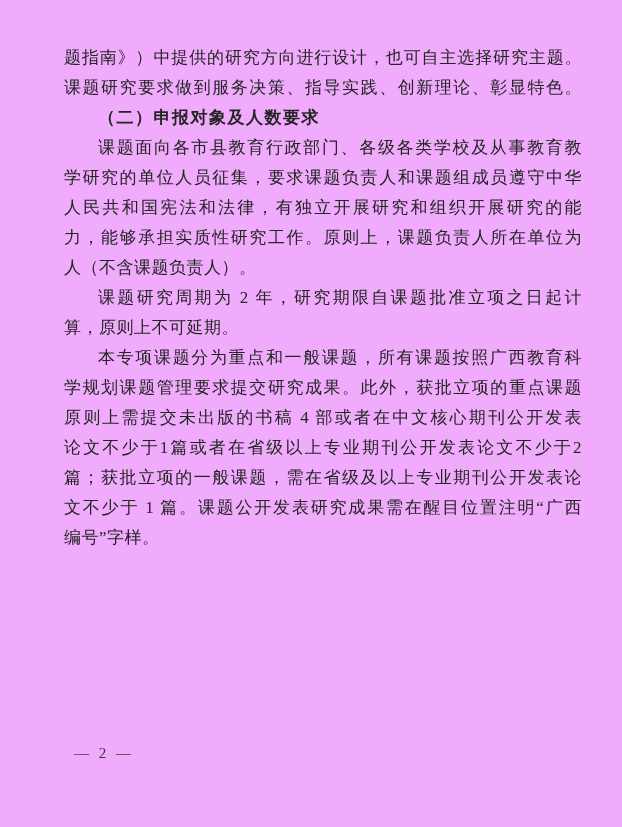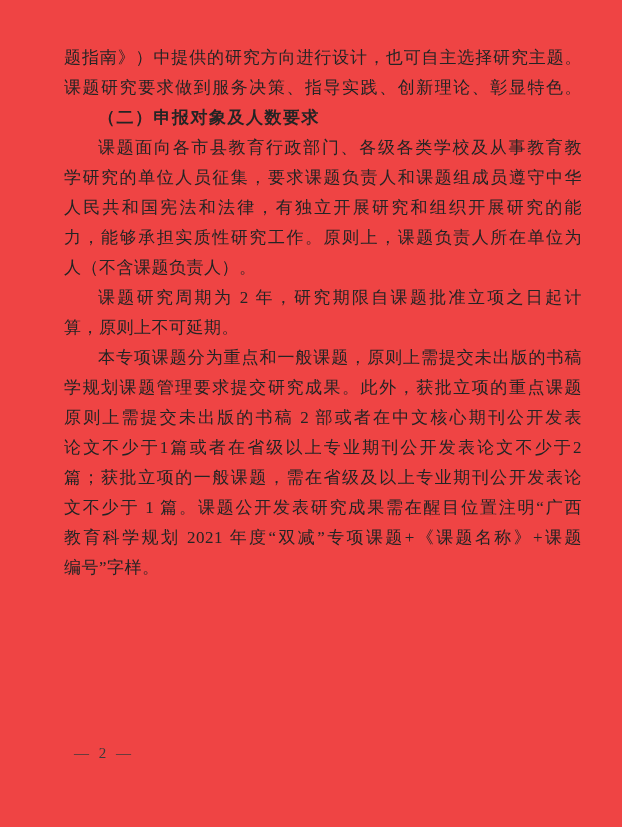--- a/index.html
+++ b/index.html
@@ -1,20 +1,20 @@
 <!DOCTYPE html>
 <html><head>
 <meta charset="utf-8">
 <style>
   html, body { margin: 0; padding: 0; background: #e8e8e8; }
   .page {
     position: relative;
     width: 622px;
     height: 827px;
-    background: #ef4444;
+    background: #f0abfc;
     font-family: "Liberation Serif", "DejaVu Serif", serif;
     color: #242424;
     overflow: hidden;
     margin: 0 auto;
   }
   .content {
     position: absolute;
     left: 64px;
     top: 43px;
     width: 518px;
@@ -58,23 +58,22 @@
     <div class="line fill">题指南》）中提供的研究方向进行设计，也可自主选择研究主题。</div>
     <div class="line fill">课题研究要求做到服务决策、指导实践、创新理论、彰显特色。</div>
     <div class="line heading indent">（二）申报对象及人数要求</div>
     <div class="line fill indent">课题面向各市县教育行政部门、各级各类学校及从事教育教</div>
     <div class="line fill">学研究的单位人员征集，要求课题负责人和课题组成员遵守中华</div>
     <div class="line fill">人民共和国宪法和法律，有独立开展研究和组织开展研究的能</div>
     <div class="line fill">力，能够承担实质性研究工作。原则上，课题负责人所在单位为</div>
     <div class="line end">人（不含课题负责人）。</div>
     <div class="line fill indent">课题研究周期为 2 年，研究期限自课题批准立项之日起计</div>
     <div class="line end">算，原则上不可延期。</div>
-    <div class="line fill indent">本专项课题分为重点和一般课题，原则上需提交未出版的书稿</div>
+    <div class="line fill indent">本专项课题分为重点和一般课题，所有课题按照广西教育科</div>
     <div class="line fill">学规划课题管理要求提交研究成果。此外，获批立项的重点课题</div>
-    <div class="line fill">原则上需提交未出版的书稿 2 部或者在中文核心期刊公开发表</div>
+    <div class="line fill">原则上需提交未出版的书稿 4 部或者在中文核心期刊公开发表</div>
     <div class="line fill">论文不少于1篇或者在省级以上专业期刊公开发表论文不少于2</div>
     <div class="line fill">篇；获批立项的一般课题，需在省级及以上专业期刊公开发表论</div>
     <div class="line fill">文不少于 1 篇。课题公开发表研究成果需在醒目位置注明“广西</div>
-    <div class="line fill">教育科学规划 2021 年度“双减”专项课题+《课题名称》+课题</div>
     <div class="line end">编号”字样。</div>
   </div>
   <div class="footer">— 2 —</div>
 </div>
 
 </body></html>

